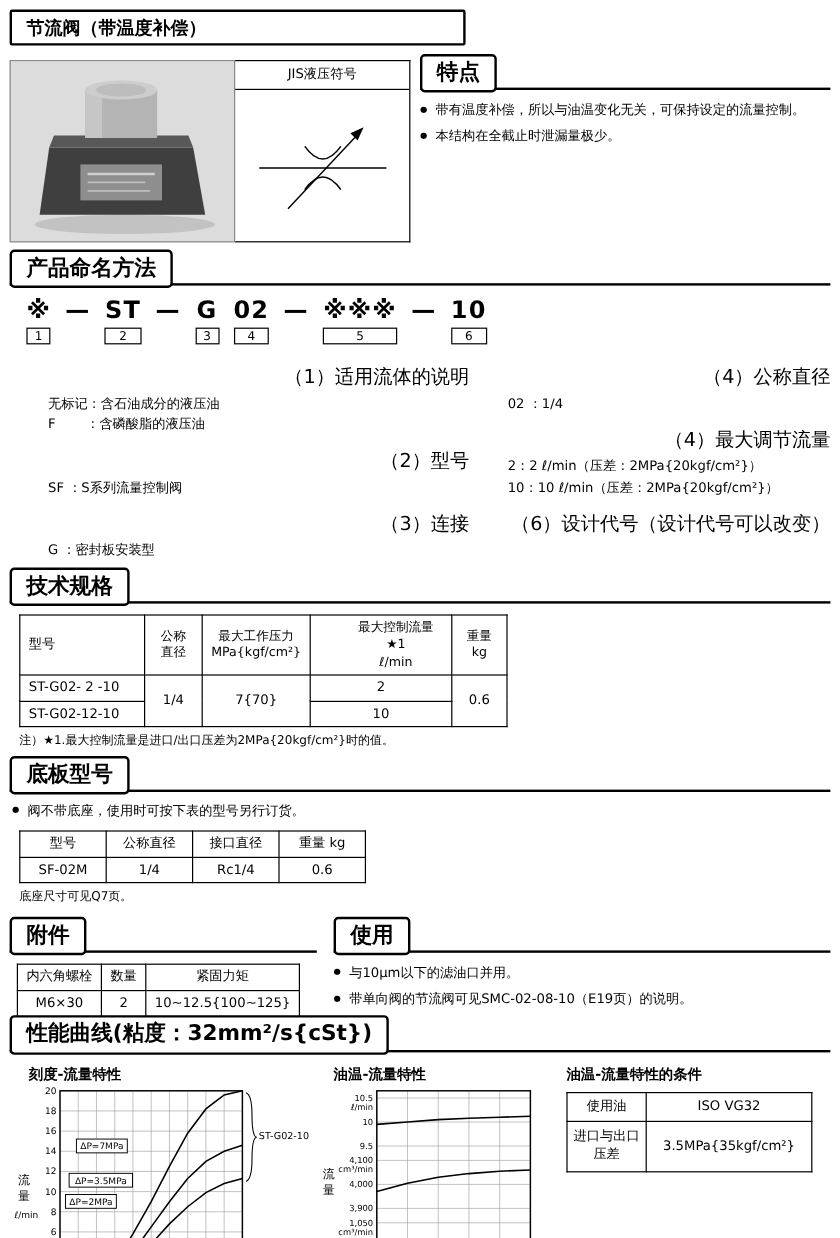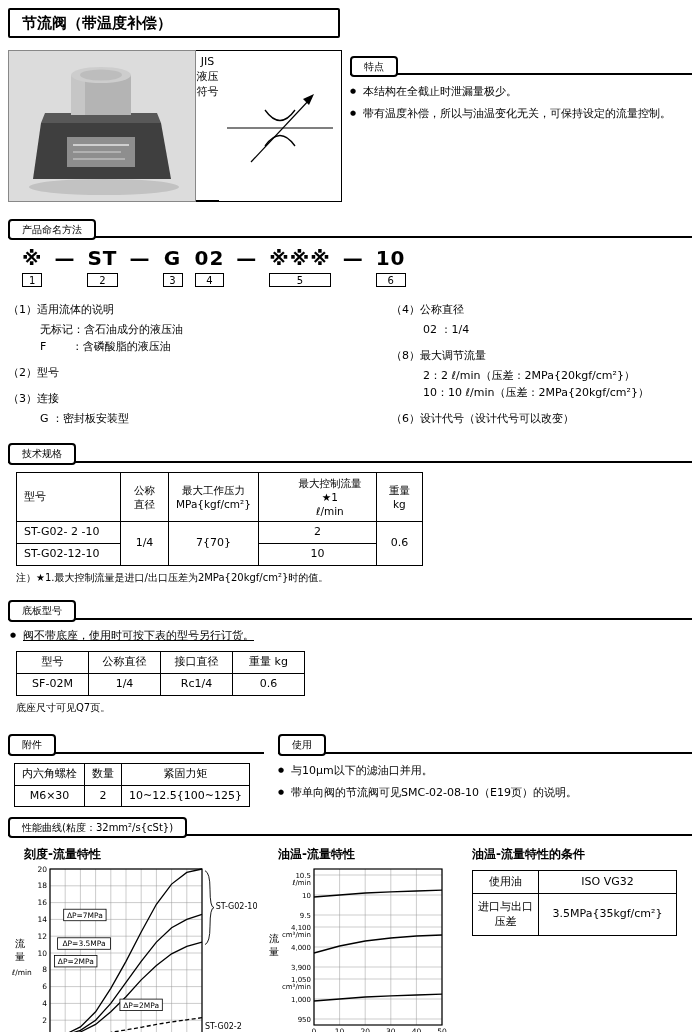--- a/index.html
+++ b/index.html
@@ -7,70 +7,70 @@
   body {
     height:1032px; overflow:hidden; color:#000;
     font-family:"DejaVu Sans","Liberation Sans",sans-serif;
     font-size:11px; line-height:1.35;
   }
   .page { padding:8px 8px 0 8px; position:relative; }
 
   
   .doc-title {
     border:2px solid #000; border-radius:2px; font-weight:bold;
-    font-size:15px; padding:3px 12px; width:332px; background:#fff;
+    font-size:15px; padding:3px 12px; width:380px; background:#fff;
   }
 
   
   .sec { position:relative; height:25px; }
   .sec-rule { position:absolute; left:0; right:0; bottom:0; border-bottom:2px solid #000; }
   .sec-title {
     position:absolute; left:0; bottom:-2px; background:#fff;
     border:2px solid #000; border-radius:4px; padding:2px 12px;
-    font-weight:normal; font-size:10px; white-space:nowrap;
+    font-weight:bold; font-size:18px; white-space:nowrap;
   }
 
   
   .top-row { display:flex; margin-top:12px; }
   .photo-box { width:188px; height:152px; border:1px solid #888; background:#dcdcdc; }
-  .jis-box { width:146px; height:152px; border:1px solid #000; border-left:none; display:flex; }
+  .jis-box { width:146px; height:152px; border:1px solid #000; border-left:none; display:flex; flex-direction:column; }
   .jis-header { border-bottom:1px solid #000; text-align:center; padding:4px 0; font-size:11px; }
   .jis-symbol { flex:1; display:flex; align-items:center; justify-content:center; }
   .features { flex:1; margin-left:8px; }
   .blt { list-style:none; margin-top:10px; }
   .blt li { position:relative; padding-left:13px; margin-bottom:7px; font-size:11px; }
   .blt li::before { content:"●"; position:absolute; left:0; top:2px; font-size:7px; }
 
   
   .code-row { display:flex; align-items:flex-start; gap:12px; margin:10px 0 0 14px; }
   .code-col { display:flex; flex-direction:column; align-items:center; gap:5px; }
   .code-text { font-size:20px; font-weight:bold; line-height:1; letter-spacing:1px; }
   .num-box { min-width:20px; align-self:stretch; height:14px; border:1px solid #000; font-size:10px; display:flex; align-items:center; justify-content:center; }
   .naming-cols { display:flex; margin-top:16px; }
   .ncol-l { width:56%; }
   .ncol-r { width:44%; }
   .nitem { margin-bottom:11px; }
-  .nitem .head { font-size:11px; margin-bottom:3px; }
+  .nitem .head { font-size:16px; margin-bottom:3px;text-align:right; }
   .nitem .line { margin-left:32px; line-height:1.55; }
   .nitem .line.ind2 { margin-left:76px; }
 
   
   table { border-collapse:collapse; }
   th,td { border:1px solid #000; padding:3px 7px; font-size:11px; font-weight:normal; text-align:center; vertical-align:middle; }
   .sub { display:block; font-size:10.5px; }
   .spec { margin:9px 0 0 8px; }
   .spec .model { text-align:left; width:104px; }
   .spec .bore { width:48px; }
   .spec .press { width:86px; }
   .spec .flow { width:118px;padding-left:32px; }
   .spec .wt { width:46px; }
   .note { font-size:10px; margin:5px 0 0 8px; }
   .base-t { margin:8px 0 0 8px; }
   .base-t td,.base-t th { min-width:72px; }
-  .single-bullet { position:relative; padding-left:13px; margin:9px 0 0 2px;text-decoration:underline; }
+  .single-bullet { position:relative; padding-left:13px; margin:9px 0 0 2px; }
   .single-bullet::before { content:"●"; position:absolute; left:0; top:2px; font-size:7px; }
 
   
   .two-col { display:flex; margin-top:14px; gap:14px; }
   .acc { width:256px; }
   .use { flex:1; }
   .acc-t { margin:9px 0 0 6px;padding-left:32px; }
 
   
   .perf-row { display:flex; margin-top:6px; gap:4px; align-items:flex-start; }
@@ -117,22 +117,22 @@
           <polygon points="95,24 84,29 90,35" fill="#000"></polygon>
         </svg>
       </div>
     </div>
     <div class="features">
       <div class="sec">
         <div class="sec-rule"></div>
         <span class="sec-title">特点</span>
       </div>
       <ul class="blt">
+        <li>带有温度补偿，所以与油温变化无关，可保持设定的流量控制。</li>
         <li>本结构在全截止时泄漏量极少。</li>
-        <li>带有温度补偿，所以与油温变化无关，可保持设定的流量控制。</li>
       </ul>
     </div>
   </div>
 
   <div class="sec" style="margin-top:11px;">
     <div class="sec-rule"></div>
     <span class="sec-title">产品命名方法</span>
   </div>
 
   <div class="code-row">
@@ -176,33 +176,34 @@
 
   <div class="naming-cols">
     <div class="ncol-l">
       <div class="nitem">
         <div class="head">（1）适用流体的说明</div>
         <div class="line">无标记：含石油成分的液压油</div>
         <div class="line">F　　 ：含磷酸脂的液压油</div>
       </div>
       <div class="nitem">
         <div class="head">（2）型号</div>
+        <div class="line">SF ：S系列流量控制阀</div>
       </div>
       <div class="nitem">
         <div class="head">（3）连接</div>
         <div class="line">G ：密封板安装型</div>
       </div>
     </div>
     <div class="ncol-r">
       <div class="nitem">
         <div class="head">（4）公称直径</div>
         <div class="line">02 ：1/4</div>
       </div>
       <div class="nitem">
-        <div class="head">（8）最大调节流量</div>
+        <div class="head">（4）最大调节流量</div>
         <div class="line">2：2 ℓ/min（压差：2MPa{20kgf/cm²}）</div>
         <div class="line">10：10 ℓ/min（压差：2MPa{20kgf/cm²}）</div>
       </div>
       <div class="nitem">
         <div class="head">（6）设计代号（设计代号可以改变）</div>
       </div>
     </div>
   </div>
 
   <div class="sec">

